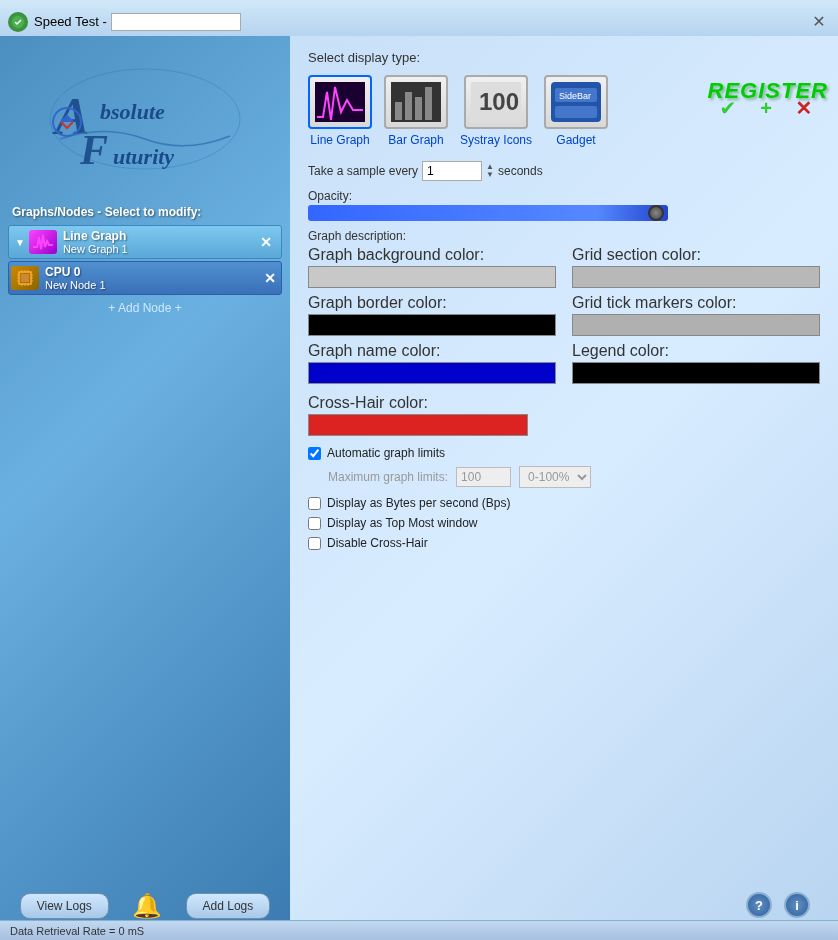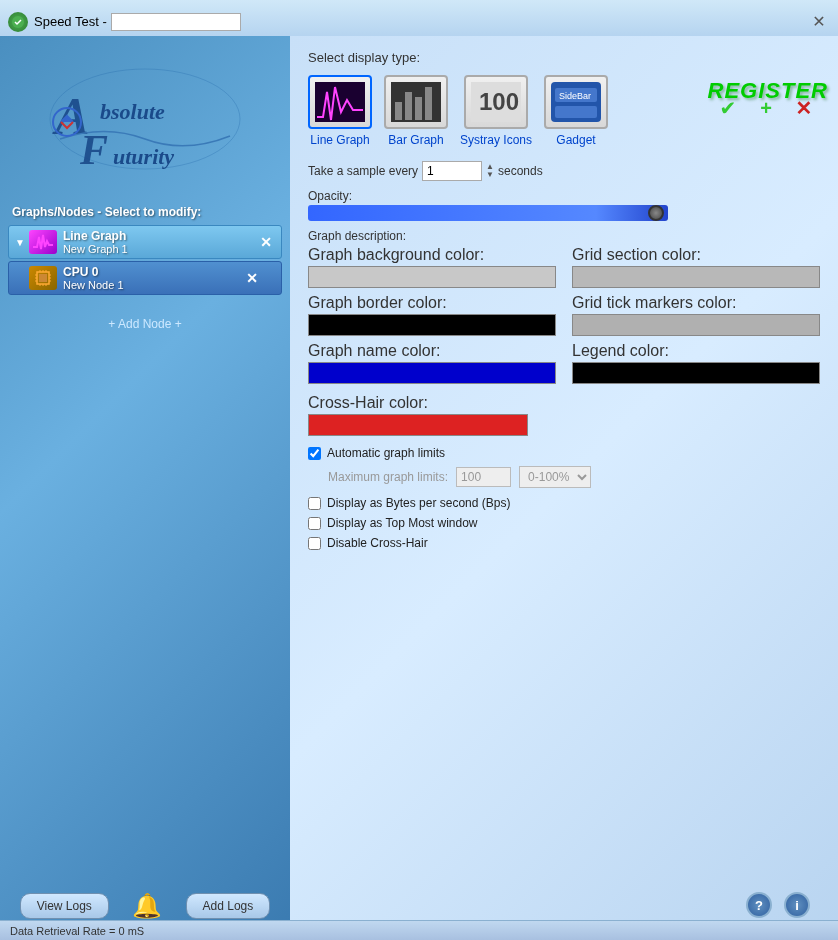--- a/index.html
+++ b/index.html
@@ -125,41 +125,41 @@
       font-size: 14px;
       padding: 0 3px;
     }
 
     .tree-item-node {
       display: flex;
       align-items: center;
       background: linear-gradient(to bottom, #5090d0, #3a70b8);
       border: 1px solid #2a60a8;
       border-radius: 3px;
-      padding: 3px 20px;
+      padding: 3px 2px;
       margin-top: 2px;
       cursor: pointer;
     }
     .tree-icon-node {
       width: 28px; height: 24px;
       background: linear-gradient(135deg, #cc8800, #886600);
       border-radius: 3px;
       display: flex; align-items: center; justify-content: center;
       margin-right: 6px;
       flex-shrink: 0;
     }
     .add-node-btn {
       display: flex;
       align-items: center;
       justify-content: center;
       color: #cce8ff;
       font-size: 12px;
       padding: 4px;
       cursor: pointer;
-      margin-top: 18px;
+      margin-top: 2px;
     }
 
     
     #bottom-buttons {
       position: absolute;
       bottom: 20px;
       left: 0;
       width: 290px;
       display: flex;
       align-items: center;

